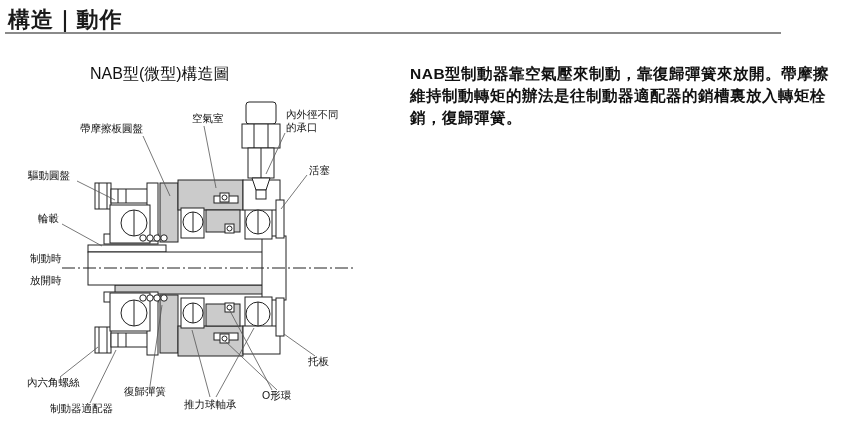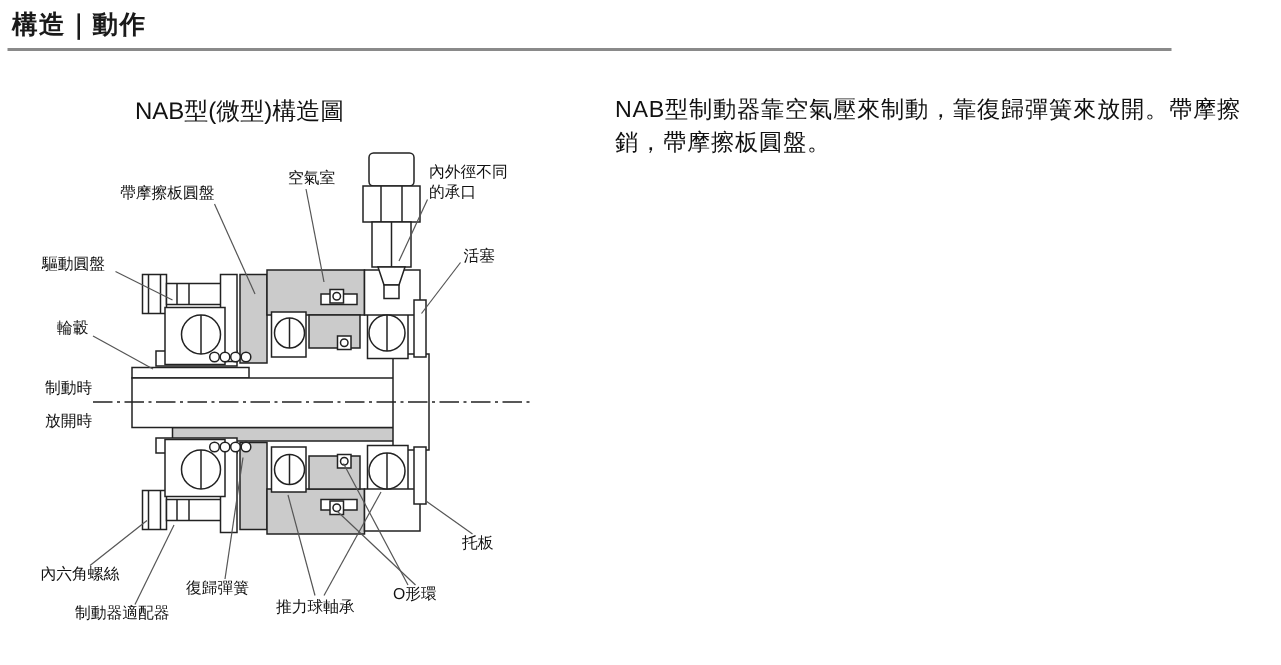--- a/index.html
+++ b/index.html
@@ -2,32 +2,32 @@
 <html><head>
 <meta charset="utf-8">
 <style>
   html,body{margin:0;padding:0;}
   body{
     width:854px;height:443px;position:relative;background:#ffffff;
     font-family:"Liberation Sans","DejaVu Sans",sans-serif;color:#111;
     overflow:hidden;
   }
   .header-title{
-    position:absolute;left:8px;top:5px;font-size:17px;font-weight:bold;
+    position:absolute;left:8px;top:5px;font-size:22px;font-weight:bold;
     letter-spacing:1px;color:#1a1a1a;white-space:nowrap;
   }
   .header-rule{
     position:absolute;left:5px;top:32px;width:776px;height:2px;background:#8a8a8a;
   }
   .diagram-svg{position:absolute;left:0;top:0;}
   .desc{
     position:absolute;left:410px;top:63px;width:444px;
     font-size:15.5px;line-height:22px;letter-spacing:0.5px;color:#111;
   }
-  .desc div{white-space:nowrap;}
+  .desc div{white-space:nowrap;font-weight:bold;}
   svg text{font-family:"Liberation Sans","DejaVu Sans",sans-serif;}
 </style>
 </head>
 <body>
 
 <div class="header-title">構造｜動作</div>
 <div class="header-rule"></div>
 
 <svg class="diagram-svg" width="400" height="443" viewBox="0 0 400 443">
 
@@ -172,14 +172,15 @@
     <text x="50" y="412">制動器適配器</text>
     <text x="124" y="395">復歸彈簧</text>
     <text x="184" y="408">推力球軸承</text>
     <text x="262" y="399">O形環</text>
     <text x="308" y="365">托板</text>
   </g>
 </svg>
 
 <div class="desc">
   <div>NAB型制動器靠空氣壓來制動，靠復歸彈簧來放開。帶摩擦</div>
-  <div>銷，帶摩擦板圓盤。</div>
+  <div>維持制動轉矩的辦法是往制動器適配器的銷槽裏放入轉矩栓</div>
+  <div>銷，復歸彈簧。</div>
 </div>
 
 </body></html>

